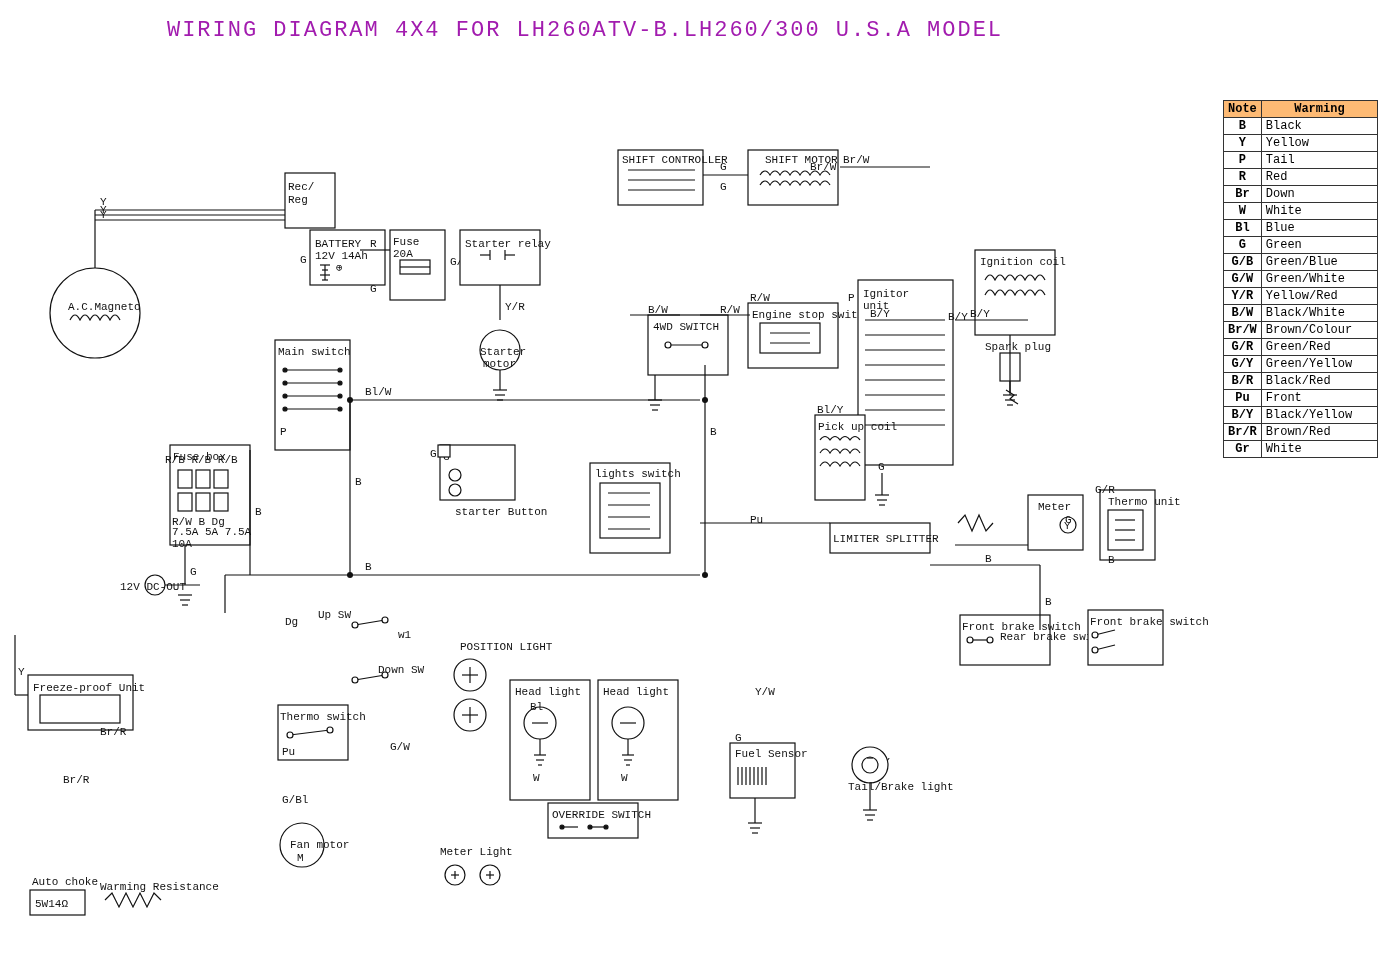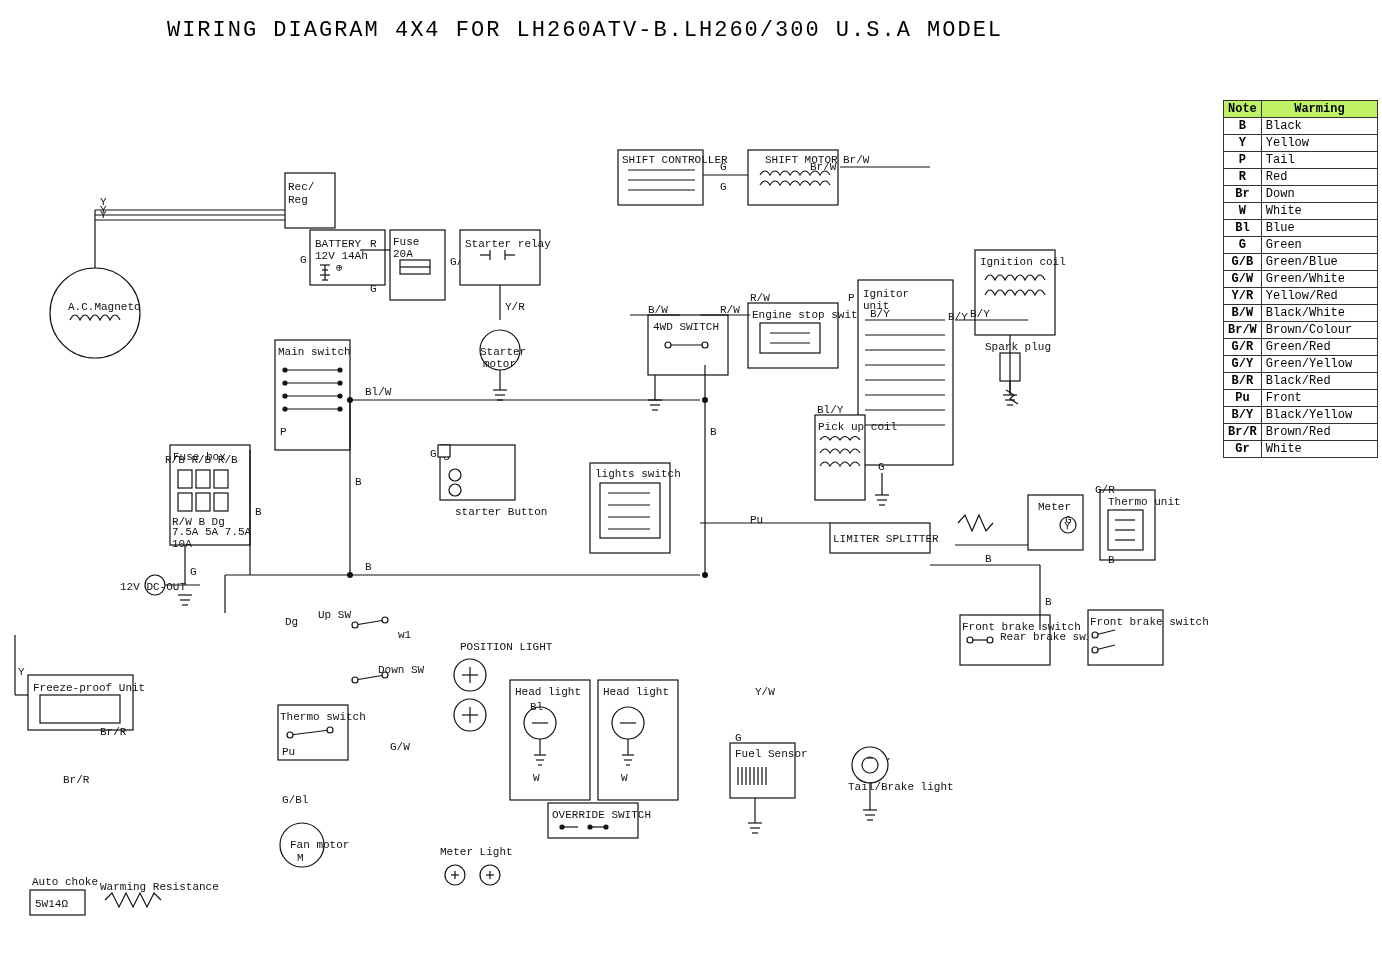--- a/index.html
+++ b/index.html
@@ -19,38 +19,38 @@
     }
     .title {
       position: absolute;
       top: 18px;
       left: 0;
       width: 1170px;
       text-align: center;
       font-size: 22px;
       letter-spacing: 2px;
       font-weight: normal;
-      color: #000000;
+      color: #a21caf;
     }
     
     .legend {
       position: absolute;
       top: 100px;
       right: 4px;
       width: 155px;
       border-collapse: collapse;
       font-size: 12px;
     }
     .legend th, .legend td {
       border: 1px solid #333;
       padding: 1px 4px;
       white-space: nowrap;
     }
     .legend th {
-      background: #bef264;
+      background: #fdba74;
       font-weight: bold;
       text-align: center;
     }
     .legend td:first-child {
       text-align: center;
       width: 30px;
       font-weight: bold;
     }
     
     #wiring-svg {

